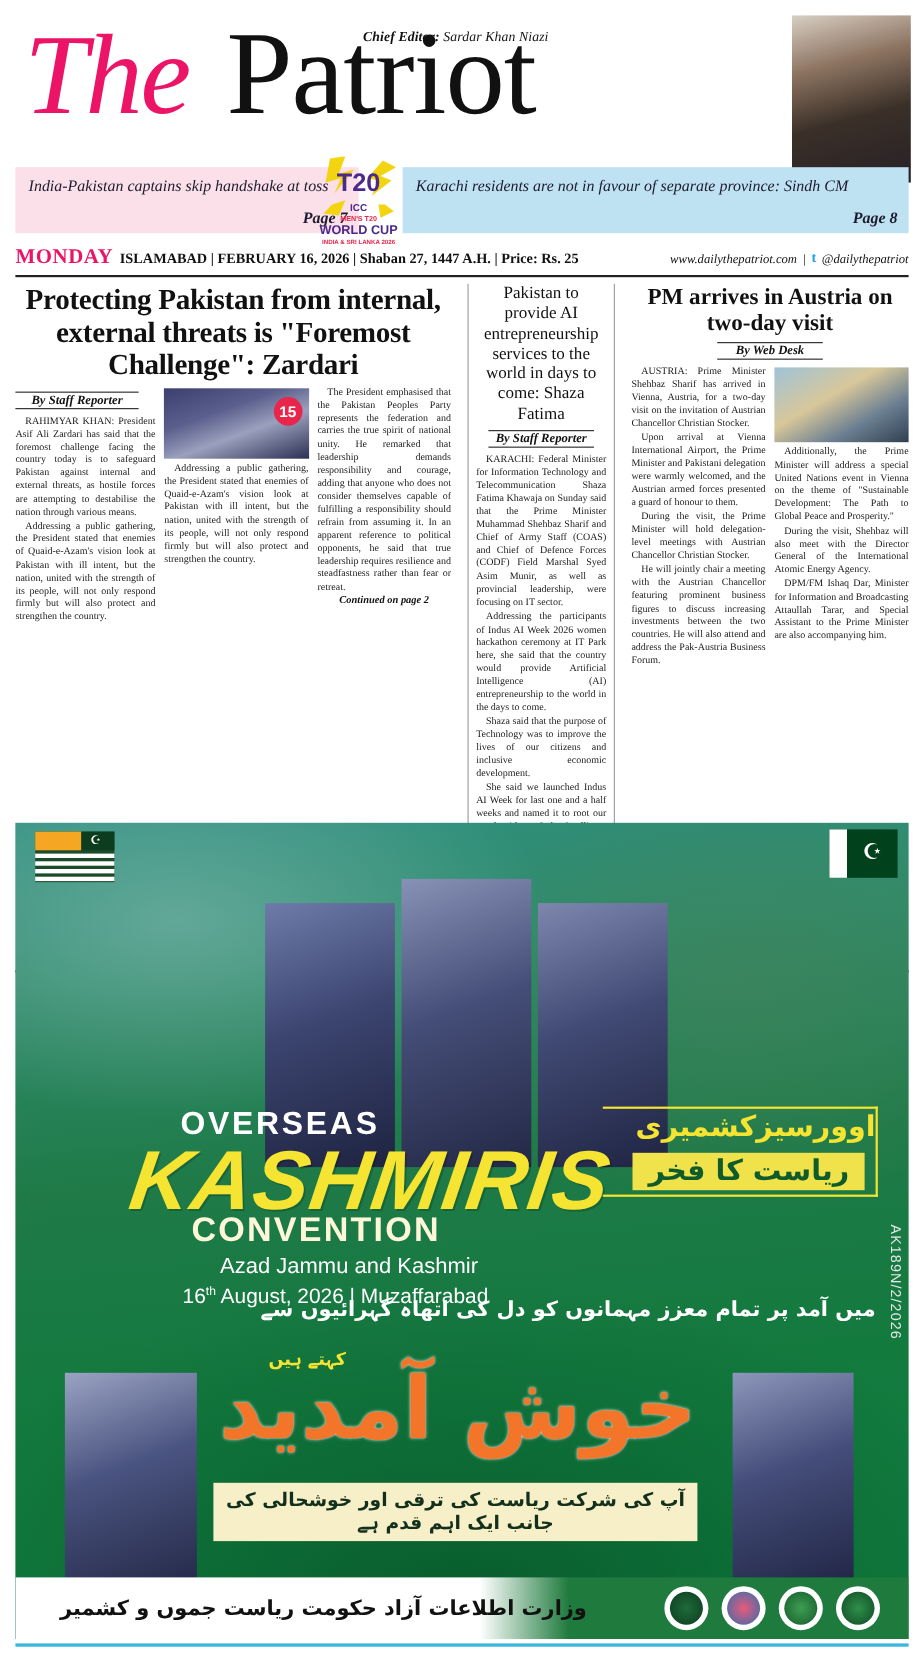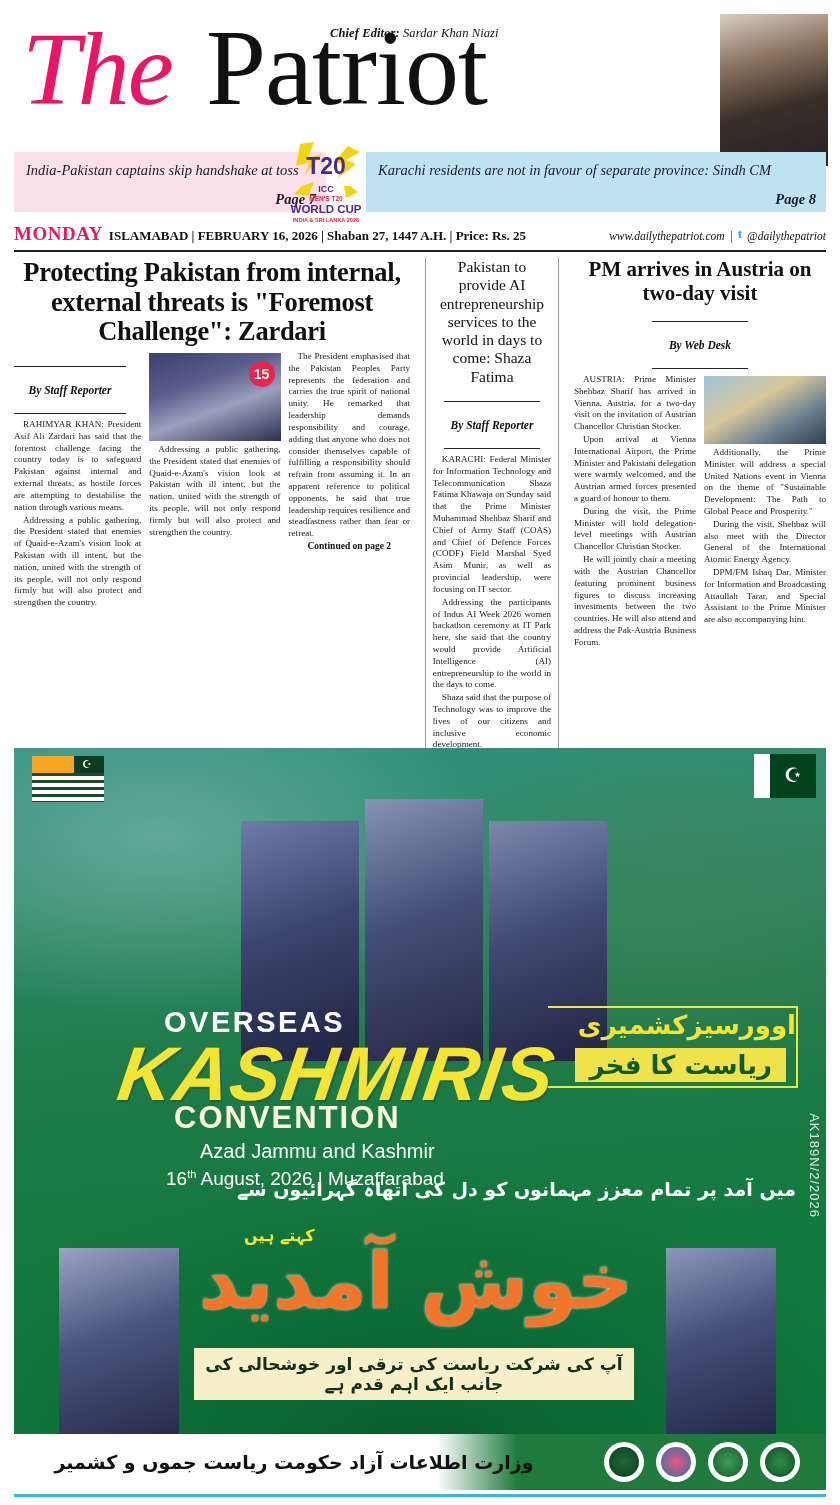--- a/index.html
+++ b/index.html
@@ -109,39 +109,39 @@
     font-family: "Liberation Serif", serif;
     font-size: 16px; line-height: 1.15; font-weight: 700;
     text-align: center; color:#111;
   }
 
   .byline {
     font-family: "Liberation Serif", serif;
     font-style: italic; font-weight: 700; font-size: 11.5px;
     text-align: center; color: #111;
     border-top: 1px solid #222; border-bottom: 1px solid #222;
-    display: block; width: 96px; margin: 15px auto 5px auto; padding: 17px 0;
+    display: block; width: 96px; margin: 5px auto 5px auto; padding: 1px 0;
   }
   .byline.w-left { width: 112px; margin-left: 0; }
   .byline.w-wide { width: 112px; }
 
   p.body {
     font-family: "Liberation Serif", serif;
     font-size: 9.1px; line-height: 1.30; text-align: justify;
     color: #1a1a1a; text-indent: 9px; margin-bottom: 1px;
     hyphens: auto; -webkit-hyphens: auto;
   }
   .contd {
     font-family: "Liberation Serif", serif;
-    font-weight: 700; font-size: 9.5px;
+    font-style: italic; font-weight: 700; font-size: 9.5px;
     text-align: center; color:#111; margin-top: 1px;
   }
 
   .photo {
-    width: 100%; height: 88px; margin: 2px 0 3px 0; overflow:hidden; position: relative;
+    width: 100%; height: 64px; margin: 2px 0 3px 0; overflow:hidden; position: relative;
   }
 
   .hrule { border-top: 2.5px solid #222; margin: 5px 0 5px 0; }
 
   .news-bottom { display: flex; margin-top: 2px; }
   .bl-a { width: 140px; }
   .bl-b { width: 262px; }
   .bl-d { width: 262px; }
 
   

